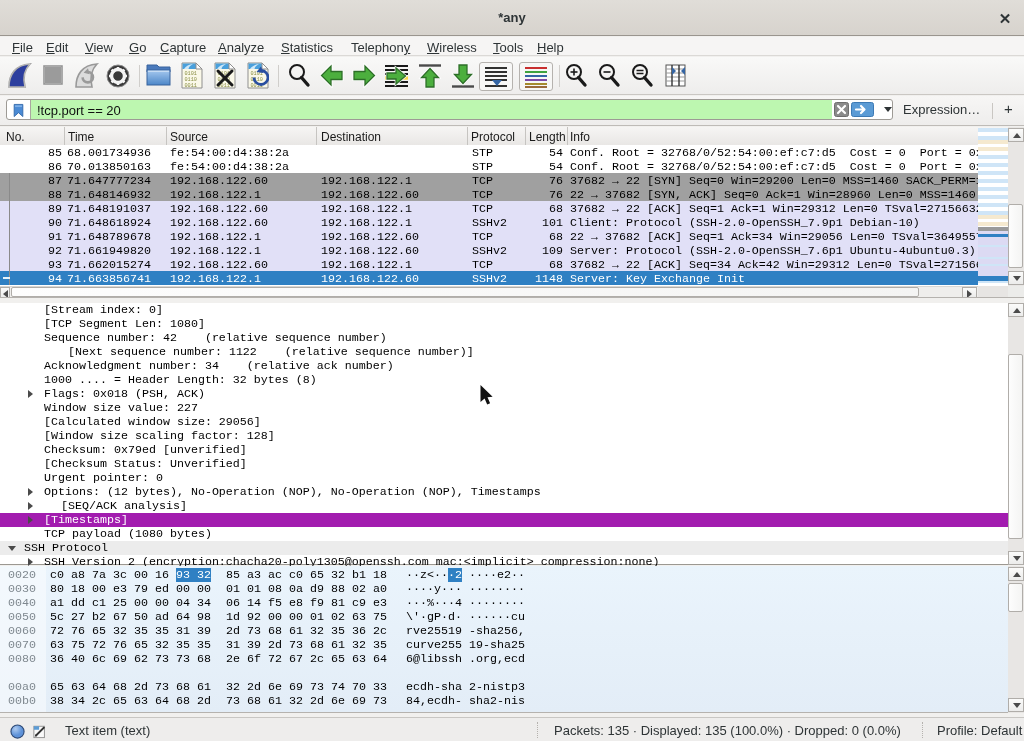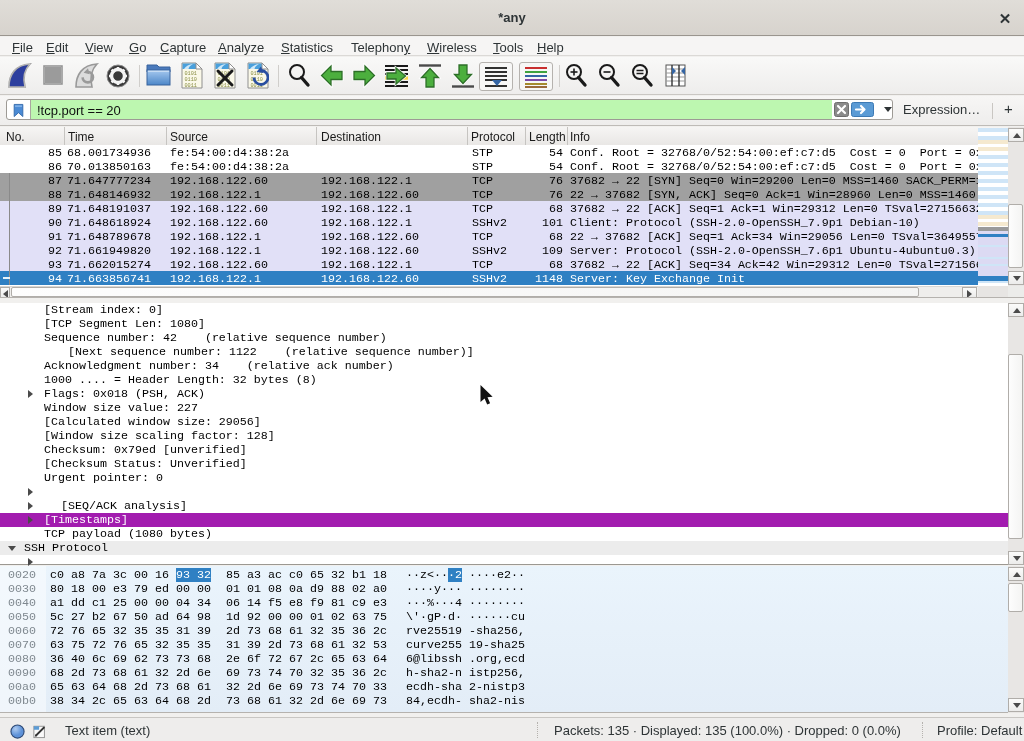--- a/index.html
+++ b/index.html
@@ -361,46 +361,45 @@
 <div class="drow mono" style="top:42px;margin-left:24px;"><span class="abs" style="left:44px;top:0px">[Next sequence number: 1122    (relative sequence number)]</span></div>
 <div class="drow mono" style="top:56px;"><span class="abs" style="left:44px;top:0px">Acknowledgment number: 34    (relative ack number)</span></div>
 <div class="drow mono" style="top:70px;"><span class="abs" style="left:44px;top:0px">1000 .... = Header Length: 32 bytes (8)</span></div>
 <div class="drow mono" style="top:84px;"><div class="tri-r" style="left:28px;top:3px"></div><span class="abs" style="left:44px;top:0px">Flags: 0x018 (PSH, ACK)</span></div>
 <div class="drow mono" style="top:98px;"><span class="abs" style="left:44px;top:0px">Window size value: 227</span></div>
 <div class="drow mono" style="top:112px;"><span class="abs" style="left:44px;top:0px">[Calculated window size: 29056]</span></div>
 <div class="drow mono" style="top:126px;"><span class="abs" style="left:44px;top:0px">[Window size scaling factor: 128]</span></div>
 <div class="drow mono" style="top:140px;"><span class="abs" style="left:44px;top:0px">Checksum: 0x79ed [unverified]</span></div>
 <div class="drow mono" style="top:154px;"><span class="abs" style="left:44px;top:0px">[Checksum Status: Unverified]</span></div>
 <div class="drow mono" style="top:168px;"><span class="abs" style="left:44px;top:0px">Urgent pointer: 0</span></div>
-<div class="drow mono" style="top:182px;"><div class="tri-r" style="left:28px;top:3px"></div></div>
+<div class="drow mono" style="top:182px;"><div class="tri-r" style="left:28px;top:3px"></div><span class="abs" style="left:44px;top:0px">Options: (12 bytes), No-Operation (NOP), No-Operation (NOP), Timestamps</span></div>
 <div class="drow mono" style="top:196px;"><div class="tri-r" style="left:28px;top:3px"></div><span class="abs" style="left:61px;top:0px">[SEQ/ACK analysis]</span></div>
 <div class="drow mono" style="top:210px;background:#a21caf;color:#fff"><div class="tri-r" style="left:28px;top:3px"></div><span class="abs" style="left:44px;top:0px">[Timestamps]</span></div>
 <div class="drow mono" style="top:224px;"><span class="abs" style="left:44px;top:0px">TCP payload (1080 bytes)</span></div>
 <div class="drow mono" style="top:238px;background:#ececec"><div class="tri-d" style="left:8px;top:5px"></div><span class="abs" style="left:24px;top:0px">SSH Protocol</span></div>
-<div class="drow mono" style="top:252px;"><div class="tri-r" style="left:28px;top:3px"></div></div>
+<div class="drow mono" style="top:252px;"><div class="tri-r" style="left:28px;top:3px"></div><span class="abs" style="left:44px;top:0px">SSH Version 2 (encryption:chacha20-poly1305@openssh.com mac:&lt;implicit&gt; compression:none)</span></div>
 <div class="abs sbv" style="left:1008px;top:0;width:16px;height:262px"></div>
 <div class="abs sbtn" style="left:1008px;top:0px;width:16px;height:14px"></div>
 <div class="sarr" style="left:1013px;top:5px;border-left:4px solid transparent;border-right:4px solid transparent;border-bottom:5px solid #4a4a4a"></div>
 <div class="abs sthumb" style="left:1008px;top:51px;width:15px;height:185px"></div>
 <div class="abs sbtn" style="left:1008px;top:248px;width:16px;height:14px"></div>
 <div class="sarr" style="left:1013px;top:253px;border-left:4px solid transparent;border-right:4px solid transparent;border-top:5px solid #4a4a4a"></div>
 <svg class="abs" style="left:478px;top:80px" width="17" height="24" viewBox="0 0 17 24">
       <path d="M2.5,2 L2.5,19 L6.6,15.4 L9.2,21.6 L12.1,20.3 L9.5,14.2 L14.6,13.8 Z" fill="#111" stroke="#fff" stroke-width="1.7" paint-order="stroke" stroke-linejoin="round"></path>
     </svg>
 </div>
 <div class="abs" id="hexpane">
 <div class="abs" style="left:0;top:0;width:46px;height:146px;background:rgba(255,255,255,0.45)"></div>
 <div class="hrow mono" style="top:2px"><span class="abs off" style="left:8px">0020</span><span class="abs" style="left:50px">c0 a8 7a 3c 00 16 <span class="hl">93 32</span></span><span class="abs" style="left:226px">85 a3 ac c0 65 32 b1 18</span><span class="abs" style="left:406px">··z&lt;··<span class="hl">·2</span></span><span class="abs" style="left:469px">····e2··</span></div>
 <div class="hrow mono" style="top:16px"><span class="abs off" style="left:8px">0030</span><span class="abs" style="left:50px">80 18 00 e3 79 ed 00 00</span><span class="abs" style="left:226px">01 01 08 0a d9 88 02 a0</span><span class="abs" style="left:406px">····y···</span><span class="abs" style="left:469px">········</span></div>
 <div class="hrow mono" style="top:30px"><span class="abs off" style="left:8px">0040</span><span class="abs" style="left:50px">a1 dd c1 25 00 00 04 34</span><span class="abs" style="left:226px">06 14 f5 e8 f9 81 c9 e3</span><span class="abs" style="left:406px">···%···4</span><span class="abs" style="left:469px">········</span></div>
 <div class="hrow mono" style="top:44px"><span class="abs off" style="left:8px">0050</span><span class="abs" style="left:50px">5c 27 b2 67 50 ad 64 98</span><span class="abs" style="left:226px">1d 92 00 00 01 02 63 75</span><span class="abs" style="left:406px">\'·gP·d·</span><span class="abs" style="left:469px">······cu</span></div>
 <div class="hrow mono" style="top:58px"><span class="abs off" style="left:8px">0060</span><span class="abs" style="left:50px">72 76 65 32 35 35 31 39</span><span class="abs" style="left:226px">2d 73 68 61 32 35 36 2c</span><span class="abs" style="left:406px">rve25519</span><span class="abs" style="left:469px">-sha256,</span></div>
-<div class="hrow mono" style="top:72px"><span class="abs off" style="left:8px">0070</span><span class="abs" style="left:50px">63 75 72 76 65 32 35 35</span><span class="abs" style="left:226px">31 39 2d 73 68 61 32 53</span><span class="abs" style="left:406px">curve255</span><span class="abs" style="left:469px">19-sha25</span></div>
+<div class="hrow mono" style="top:72px"><span class="abs off" style="left:8px">0070</span><span class="abs" style="left:50px">63 75 72 76 65 32 35 35</span><span class="abs" style="left:226px">31 39 2d 73 68 61 32 35</span><span class="abs" style="left:406px">curve255</span><span class="abs" style="left:469px">19-sha25</span></div>
 <div class="hrow mono" style="top:86px"><span class="abs off" style="left:8px">0080</span><span class="abs" style="left:50px">36 40 6c 69 62 73 73 68</span><span class="abs" style="left:226px">2e 6f 72 67 2c 65 63 64</span><span class="abs" style="left:406px">6@libssh</span><span class="abs" style="left:469px">.org,ecd</span></div>
-<div class="hrow mono" style="top:100px"><span class="abs off" style="left:8px">0090</span><span class="abs" style="left:50px">68 2d 73 68 61 32 2d 6e</span><span class="abs" style="left:226px">69 73 74 70 32 35 36 2c</span><span class="abs" style="left:406px">h-sha2-n</span><span class="abs" style="left:469px">istp256,</span></div>
 <div class="hrow mono" style="top:114px"><span class="abs off" style="left:8px">00a0</span><span class="abs" style="left:50px">65 63 64 68 2d 73 68 61</span><span class="abs" style="left:226px">32 2d 6e 69 73 74 70 33</span><span class="abs" style="left:406px">ecdh-sha</span><span class="abs" style="left:469px">2-nistp3</span></div>
 <div class="hrow mono" style="top:128px"><span class="abs off" style="left:8px">00b0</span><span class="abs" style="left:50px">38 34 2c 65 63 64 68 2d</span><span class="abs" style="left:226px">73 68 61 32 2d 6e 69 73</span><span class="abs" style="left:406px">84,ecdh-</span><span class="abs" style="left:469px">sha2-nis</span></div>
 <div class="abs sbv" style="left:1008px;top:0;width:16px;height:147px"></div>
 <div class="abs sbtn" style="left:1008px;top:1px;width:16px;height:14px"></div>
 <div class="sarr" style="left:1013px;top:6px;border-left:4px solid transparent;border-right:4px solid transparent;border-bottom:5px solid #4a4a4a"></div>
 <div class="abs sthumb" style="left:1008px;top:17px;width:15px;height:29px"></div>
 <div class="abs sbtn" style="left:1008px;top:132px;width:16px;height:14px"></div>
 <div class="sarr" style="left:1013px;top:137px;border-left:4px solid transparent;border-right:4px solid transparent;border-top:5px solid #4a4a4a"></div>
 </div>
 <div class="abs" id="statusbar">

